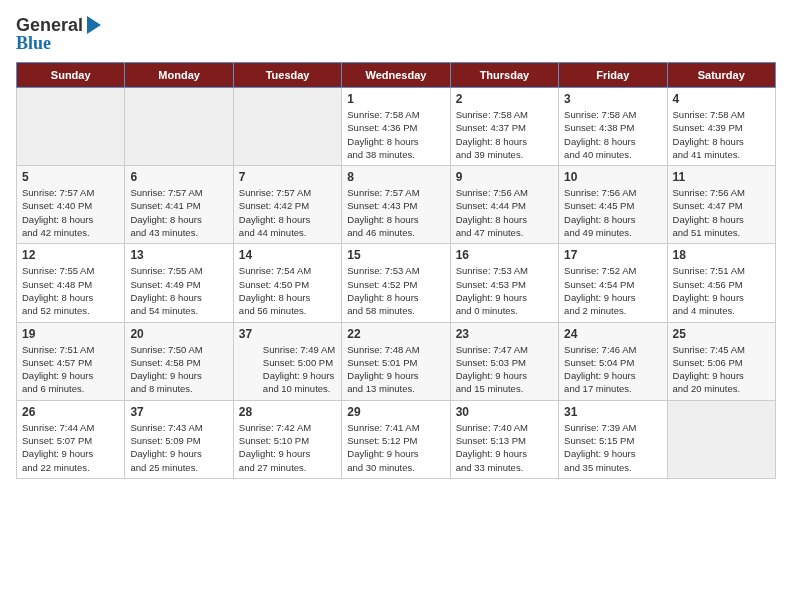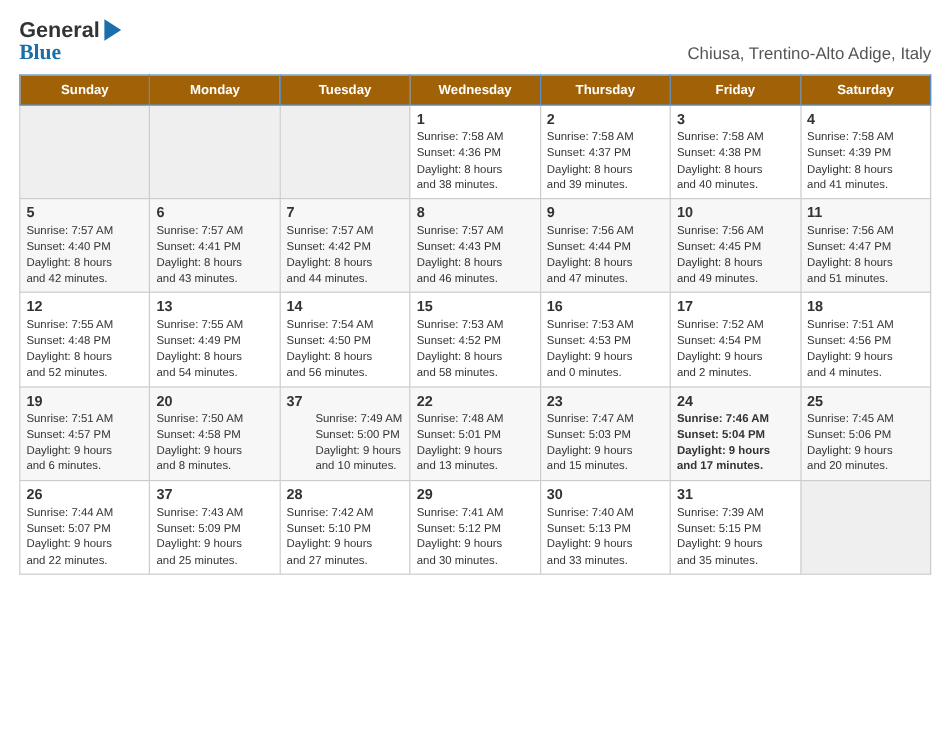--- a/index.html
+++ b/index.html
@@ -6,21 +6,21 @@
     body {
       font-family: Arial, sans-serif;
       background: #fff;
       width: 792px;
       min-height: 612px;
       padding: 16px;
     }
     .header {
       display: flex;
       justify-content: space-between;
-      align-items: flex-end;
+      align-items: center;
       margin-bottom: 10px;
     }
     .logo {
       display: flex;
       flex-direction: column;
       align-items: flex-start;
     }
     .logo-general {
       font-size: 18px;
       font-weight: bold;
@@ -60,21 +60,21 @@
       font-size: 14px;
       color: #555;
       font-weight: normal;
     }
     table {
       width: 100%;
       border-collapse: collapse;
       font-size: 10px;
     }
     thead tr th {
-      background: #a16207;
+      background: #7f1d1d;
       color: #fff;
       text-align: center;
       padding: 6px 4px;
       font-size: 11px;
       font-weight: bold;
       border: 1px solid #5a90c8;
     }
     tbody tr td {
       border: 1px solid #ccc;
       vertical-align: top;
@@ -106,21 +106,20 @@
 
 <div class="header">
   <div class="logo">
     <div class="logo-line">
       <span class="logo-general">General</span>
       <span class="logo-arrow"></span>
     </div>
     <span class="logo-blue">Blue</span>
   </div>
   <div class="title-block">
-    <h2>Chiusa, Trentino-Alto Adige, Italy</h2>
   </div>
 </div>
 
 <table>
   <thead>
     <tr>
     <th>Sunday</th>
         <th>Monday</th>
         <th>Tuesday</th>
         <th>Wednesday</th>
@@ -296,21 +295,21 @@
         </td>
         <td>
           <div class="day-number">23</div>
           <div class="day-info" style="white-space: pre-line;">Sunrise: 7:47 AM
 Sunset: 5:03 PM
 Daylight: 9 hours
 and 15 minutes.</div>
         </td>
         <td>
           <div class="day-number">24</div>
-          <div class="day-info" style="white-space: pre-line; font-weight: bold;">Sunrise: 7:46 AM
+          <div class="day-info" style="white-space: pre-line;">Sunrise: 7:46 AM
 Sunset: 5:04 PM
 Daylight: 9 hours
 and 17 minutes.</div>
         </td>
         <td>
           <div class="day-number">25</div>
           <div class="day-info" style="white-space: pre-line;">Sunrise: 7:45 AM
 Sunset: 5:06 PM
 Daylight: 9 hours
 and 20 minutes.</div>

